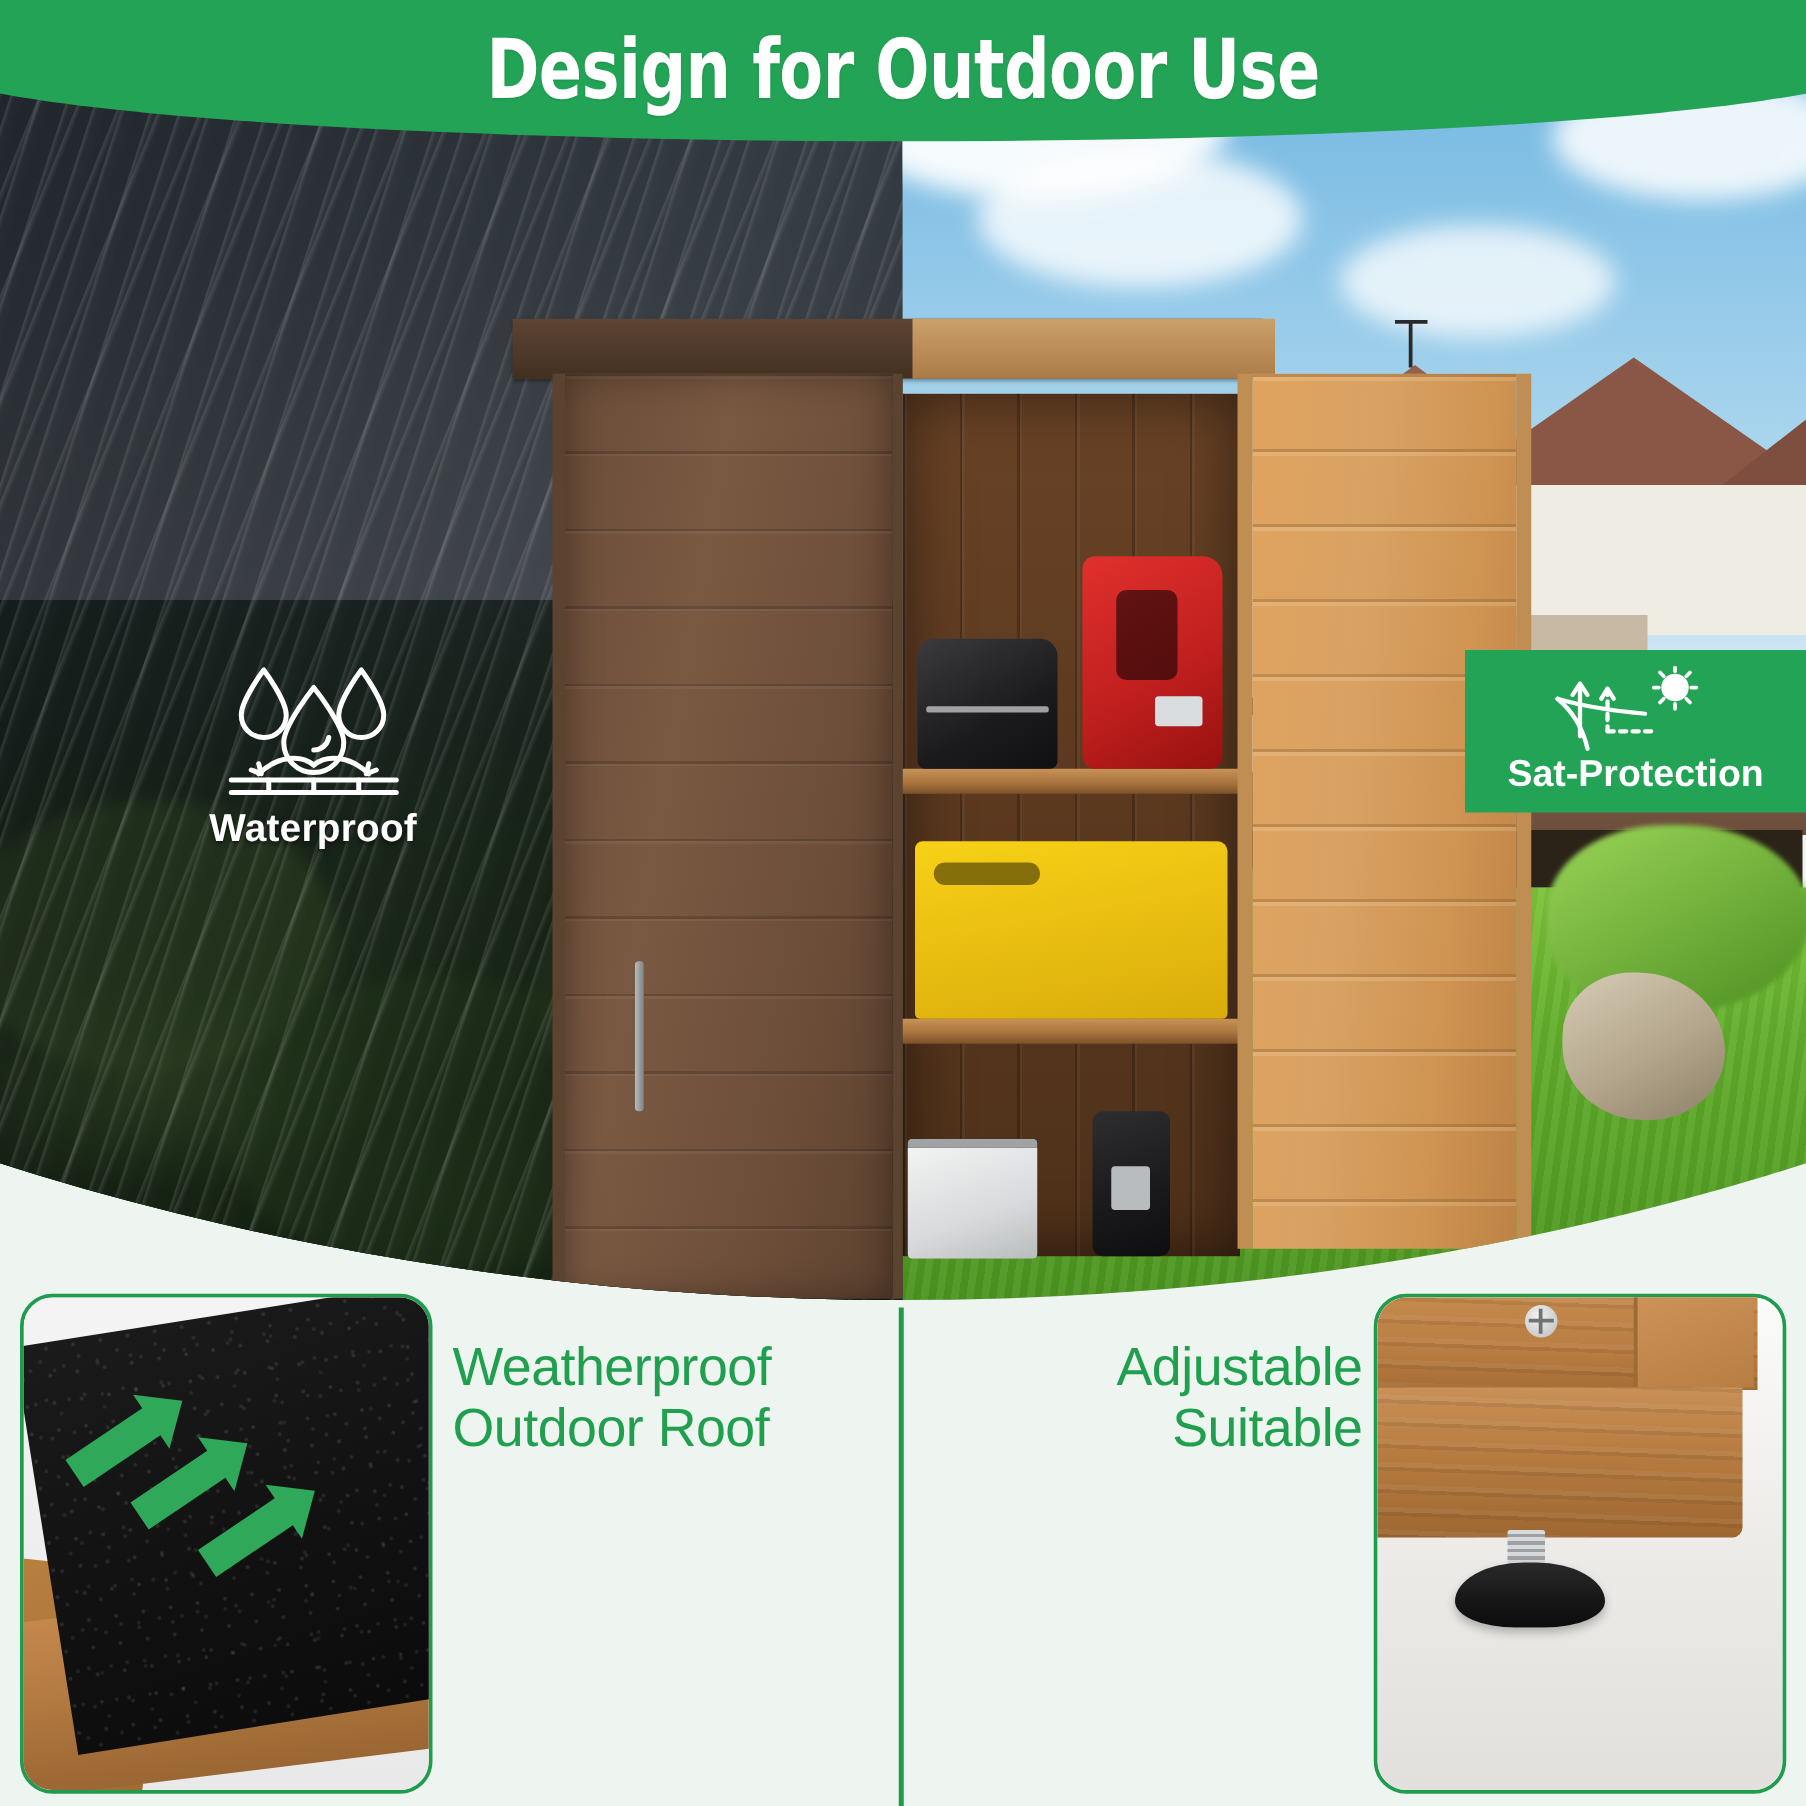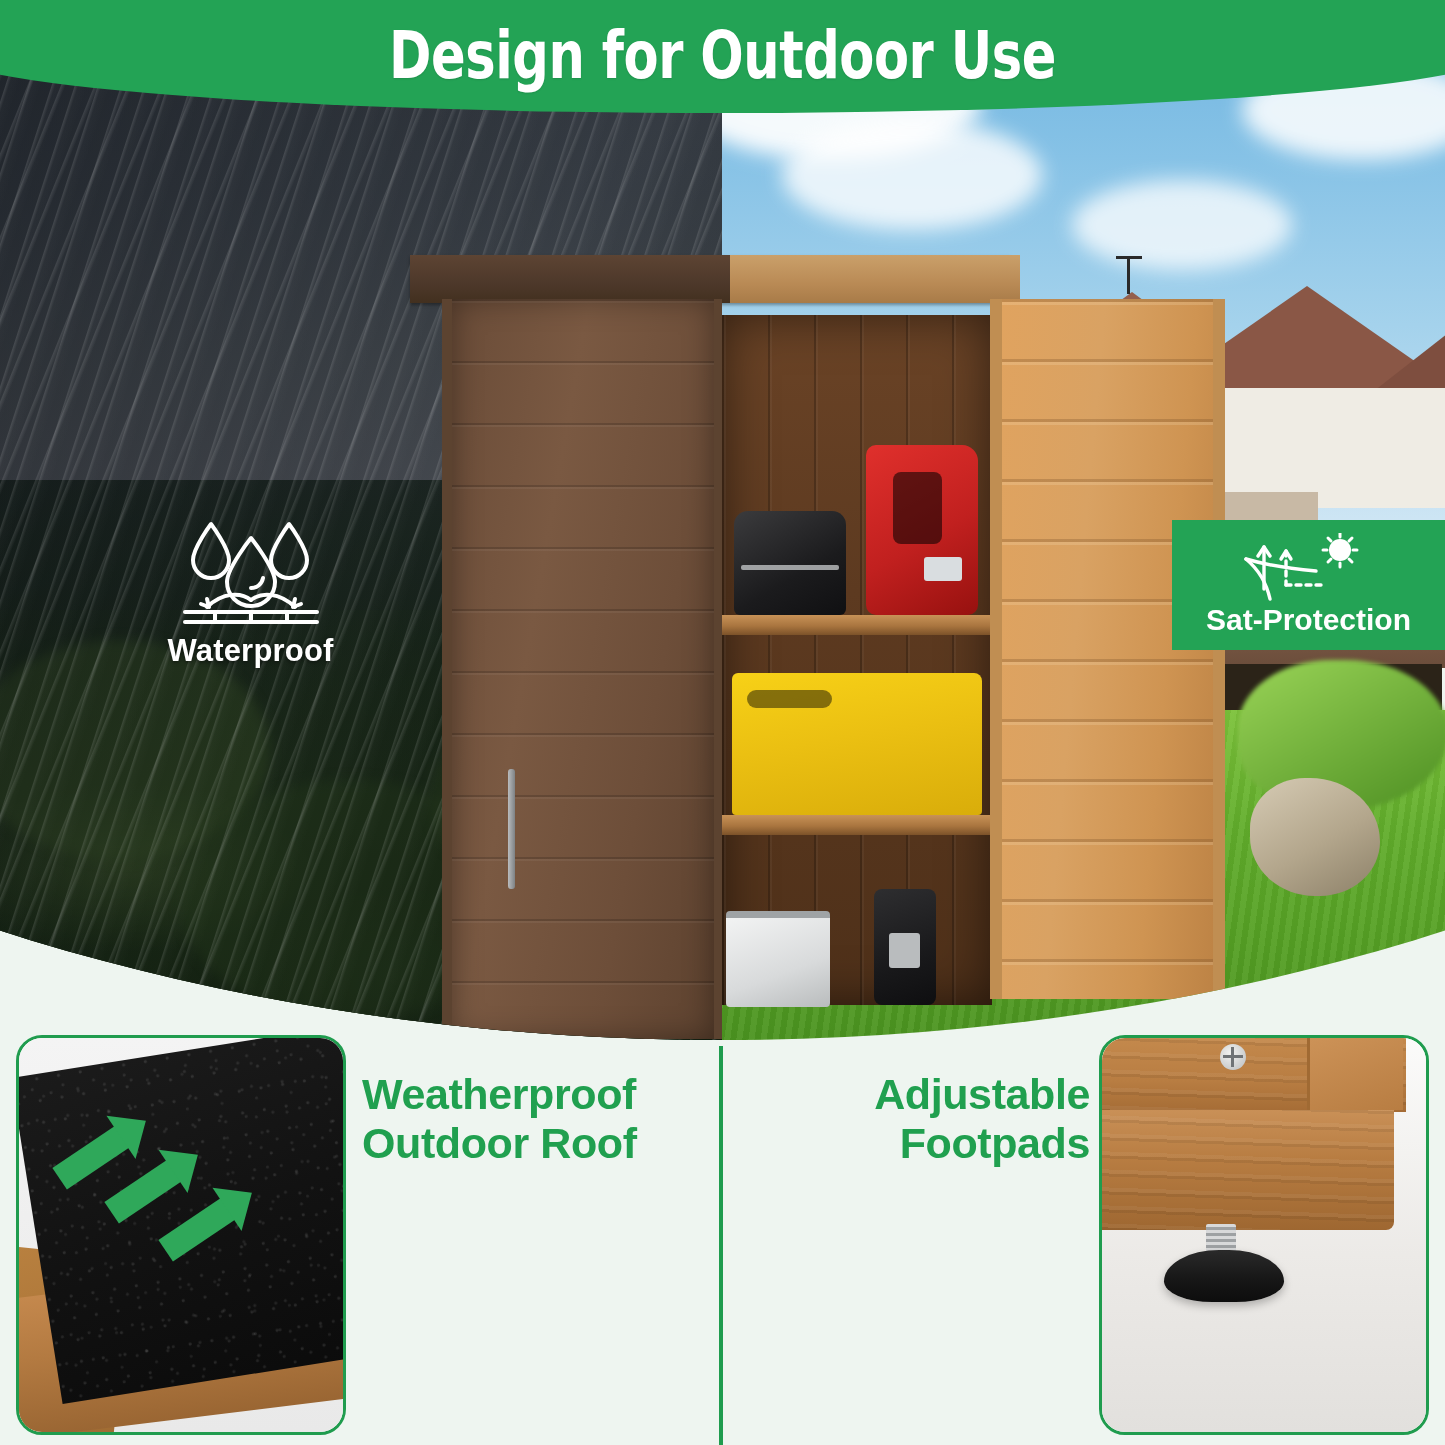--- a/index.html
+++ b/index.html
@@ -181,21 +181,21 @@
     background:linear-gradient(160deg,#2e2e30 0%,#19191b 60%,#0e0e10 100%);
     border-radius:8px;
   }
   .tool-dark::after{
     content:""; position:absolute; left:24%; top:38%; width:50%; height:30%;
     background:#b9bcbe; border-radius:3px;
   }
 
   
   .badge-waterproof {
-    position:absolute; left:118px; top:512px; width:265px;
+    position:absolute; left:118px; top:524px; width:265px;
     text-align:center; color:#fff;
   }
   .badge-waterproof .blabel {
     margin-top:6px; font-size:31px; font-weight:bold; letter-spacing:.2px;
     text-shadow:0 1px 4px rgba(0,0,0,.6);
   }
   .badge-sun {
     position:absolute; left:1172px; top:520px; width:273px; height:130px;
     background:#23a355; color:#fff; text-align:center;
     display:flex; flex-direction:column; align-items:center; justify-content:center;
@@ -310,21 +310,21 @@
   }
 
   .divider {
     position:absolute; left:719px; top:6px; width:4px; height:399px; background:#1f9c4e;
   }
 
   .text-card { position:absolute; top:30px; width:330px; }
   .text-card.left  { left:362px;  text-align:left; }
   .text-card.right { left:760px;  text-align:right; }
   .tc-title {
-    color:#20a04f; font-weight:bold; font-size:43px; line-height:1.14;
+    color:#20a04f; font-weight:normal; font-size:43px; line-height:1.14;
     letter-spacing:-.4px;
   }
   .tc-body {
     margin-top:26px; color:#777777; font-size:28px; line-height:1.46;
   }
 
   .icon-svg { display:block; }
 </style>
 </head>
 <body>
@@ -476,21 +476,21 @@
         <div>Weatherproof</div>
         <div>Outdoor Roof</div>
       </div>
     </div>
 
     <div class="divider"></div>
 
     <div class="text-card right">
       <div class="tc-title">
         <div>Adjustable</div>
-        <div>Footpads</div>
+        <div>Suitable</div>
       </div>
     </div>
 
     <div class="photo-frame right">
       <div class="pad-photo">
         <div class="pad-beam-top">
           <div class="pad-beam-grain"></div>
         </div>
         <div class="pad-post"></div>
         <div class="screw"></div>

